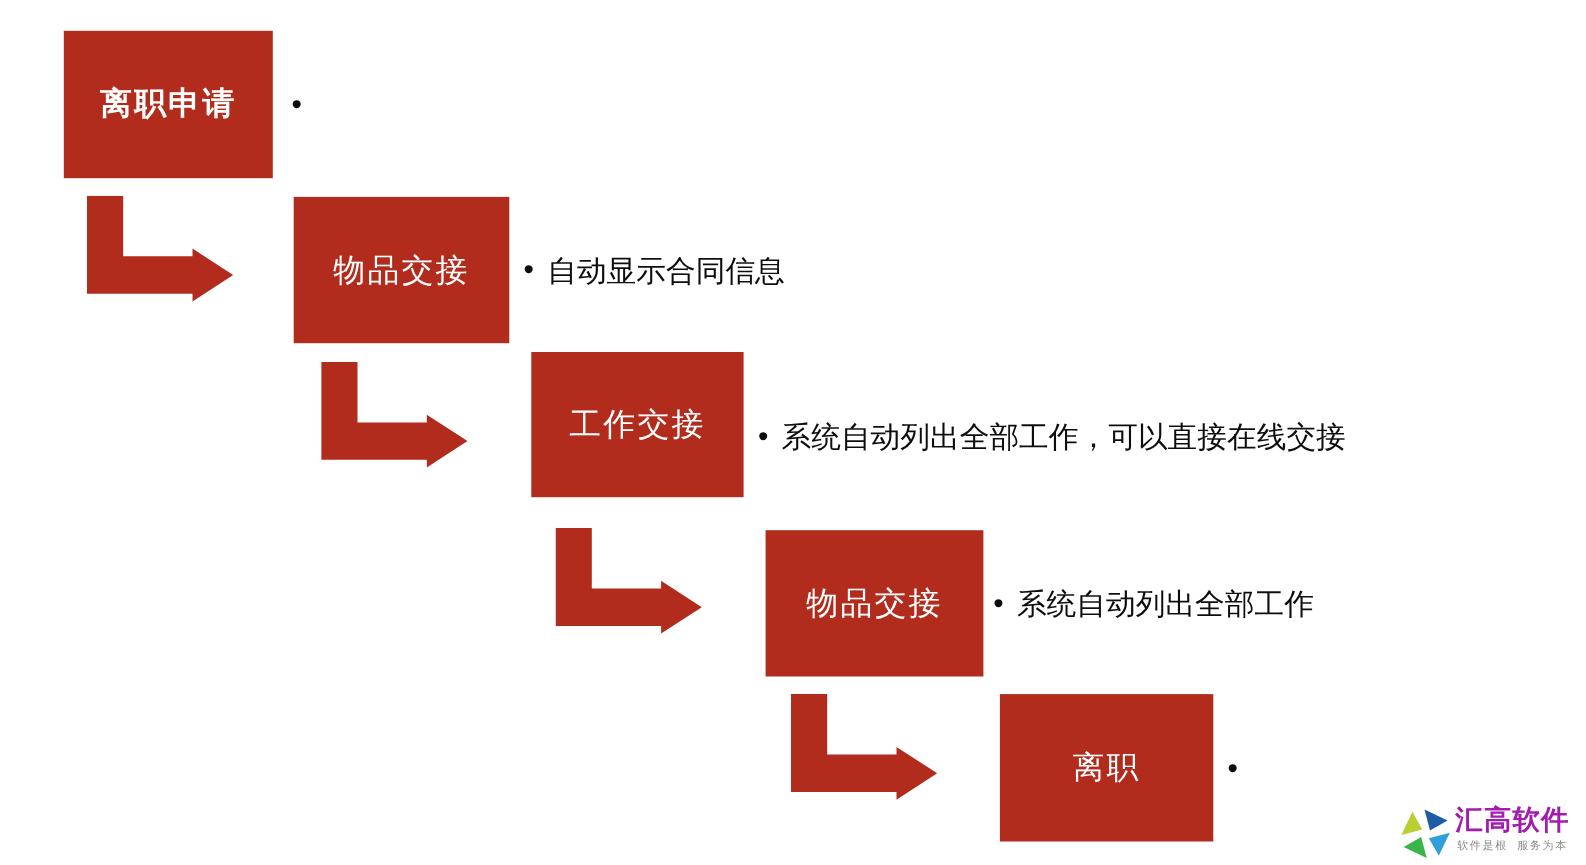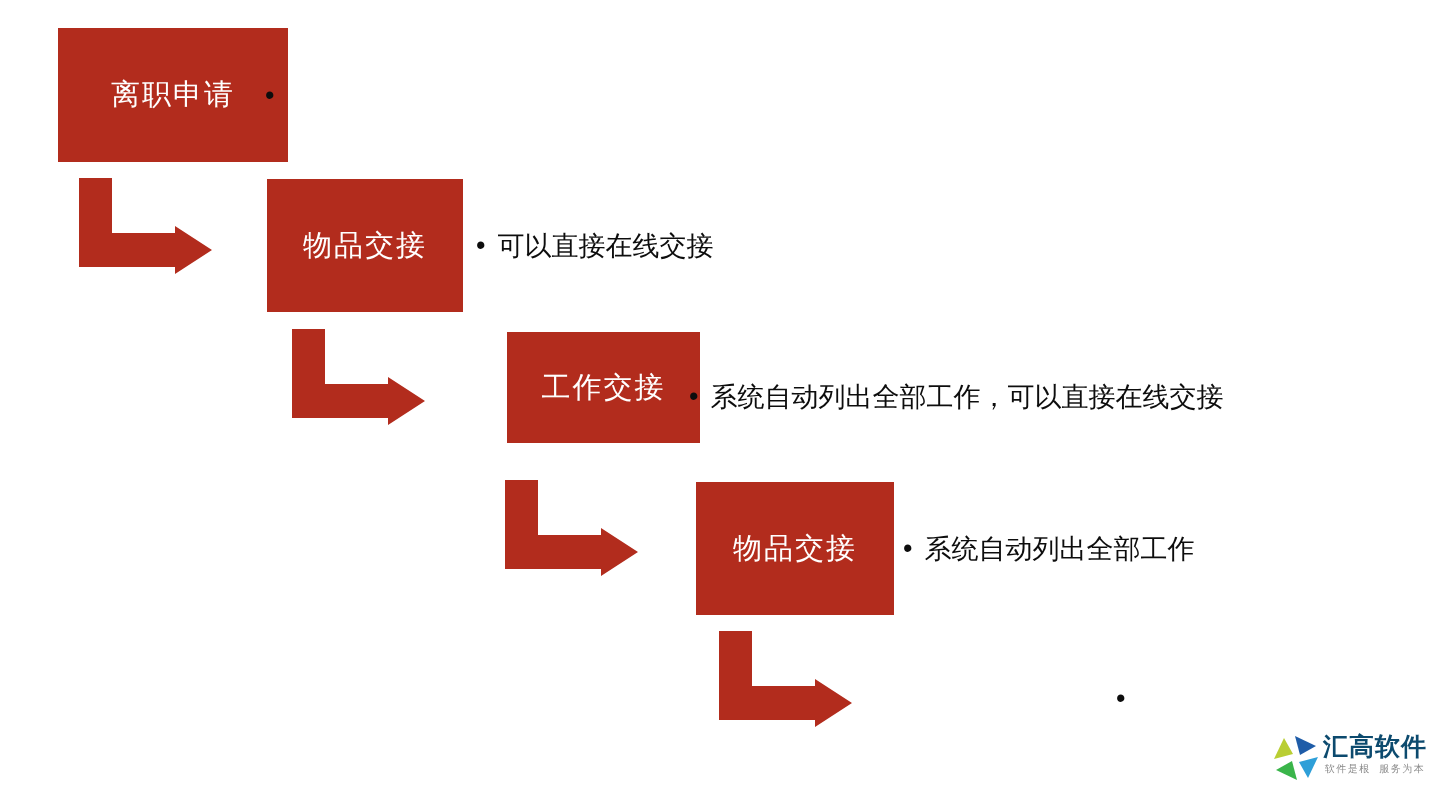--- a/index.html
+++ b/index.html
@@ -15,23 +15,23 @@
   
   .box{
     position:absolute;
     background:#B22C1D;
     color:#ffffff;
     display:flex;align-items:center;justify-content:center;
     font-size:29px;
     letter-spacing:2px;
     text-align:center;
   }
-  .s1{left:58px;  top:28px;  width:230px; height:134px;}
+  .s1{left:58px;  top:28px;  width:190px; height:134px;font-weight:bold;}
   .s2{left:267px; top:179px; width:196px; height:133px;}
-  .s3{left:483px; top:332px; width:193px; height:111px;margin-left:24px;}
+  .s3{left:483px; top:320px; width:193px; height:132px;}
   .s4{left:696px; top:482px; width:198px; height:133px;}
   .s5{left:909px; top:631px; width:194px; height:134px;}
 
   
   .note{
     position:absolute;
     display:flex;align-items:center;
     font-size:27px;
     color:#0d0d0d;
     white-space:nowrap;
@@ -52,21 +52,21 @@
   .a4{left:719px; top:631px;}
 
   
   .logo{
     position:absolute;left:1272px;top:733px;
     display:flex;align-items:flex-start;
   }
   .logo-icon{width:48px;height:50px;margin-right:3px;flex:0 0 auto;}
   .logo-text{display:flex;flex-direction:column;}
   .logo-name{
-    font-size:25px;font-weight:bold;color:#0c4a6e;
+    font-size:25px;font-weight:bold;color:#a21caf;
     line-height:1.05;letter-spacing:1px;white-space:nowrap;
   }
   .logo-tagline{
     font-size:10px;color:#8a8a8a;margin-top:3px;
     letter-spacing:1.5px;white-space:pre;text-align:center;
   }
 </style>
 </head>
 <body>
 
@@ -81,21 +81,21 @@
 
   <svg class="arrow a1" viewBox="0 0 133 97">
     <polygon points="0,0 33,0 33,55 96,55 96,48 133,72 96,96 96,89 0,89"></polygon>
   </svg>
 
   <div class="box s2">
     <span>物品交接</span>
   </div>
   <div class="note n2">
     <span class="dot">•</span>
-    <span>可以直接在线交接</span>
+    <span>自动显示合同信息</span>
   </div>
 
   <svg class="arrow a2" viewBox="0 0 133 97">
     <polygon points="0,0 33,0 33,55 96,55 96,48 133,72 96,96 96,89 0,89"></polygon>
   </svg>
 
   <div class="box s3">
     <span>工作交接</span>
   </div>
   <div class="note n3">
@@ -112,20 +112,23 @@
   </div>
   <div class="note n4">
     <span class="dot">•</span>
     <span>系统自动列出全部工作</span>
   </div>
 
   <svg class="arrow a4" viewBox="0 0 133 97">
     <polygon points="0,0 33,0 33,55 96,55 96,48 133,72 96,96 96,89 0,89"></polygon>
   </svg>
 
+  <div class="box s5">
+    <span>离职</span>
+  </div>
   <div class="note n5">
     <span class="dot">•</span>
   </div>
 
   <div class="logo">
     <svg class="logo-icon" viewBox="0 0 48 48">
       <polygon points="23,2 44,12 28,21" fill="#1E5CA8"></polygon>
       <polygon points="23,2 44,12 28,21" fill="#2E9FD8" transform="rotate(90 24 24)"></polygon>
       <polygon points="23,2 44,12 28,21" fill="#3AB54A" transform="rotate(180 24 24)"></polygon>
       <polygon points="23,2 44,12 28,21" fill="#B9CE33" transform="rotate(270 24 24)"></polygon>

